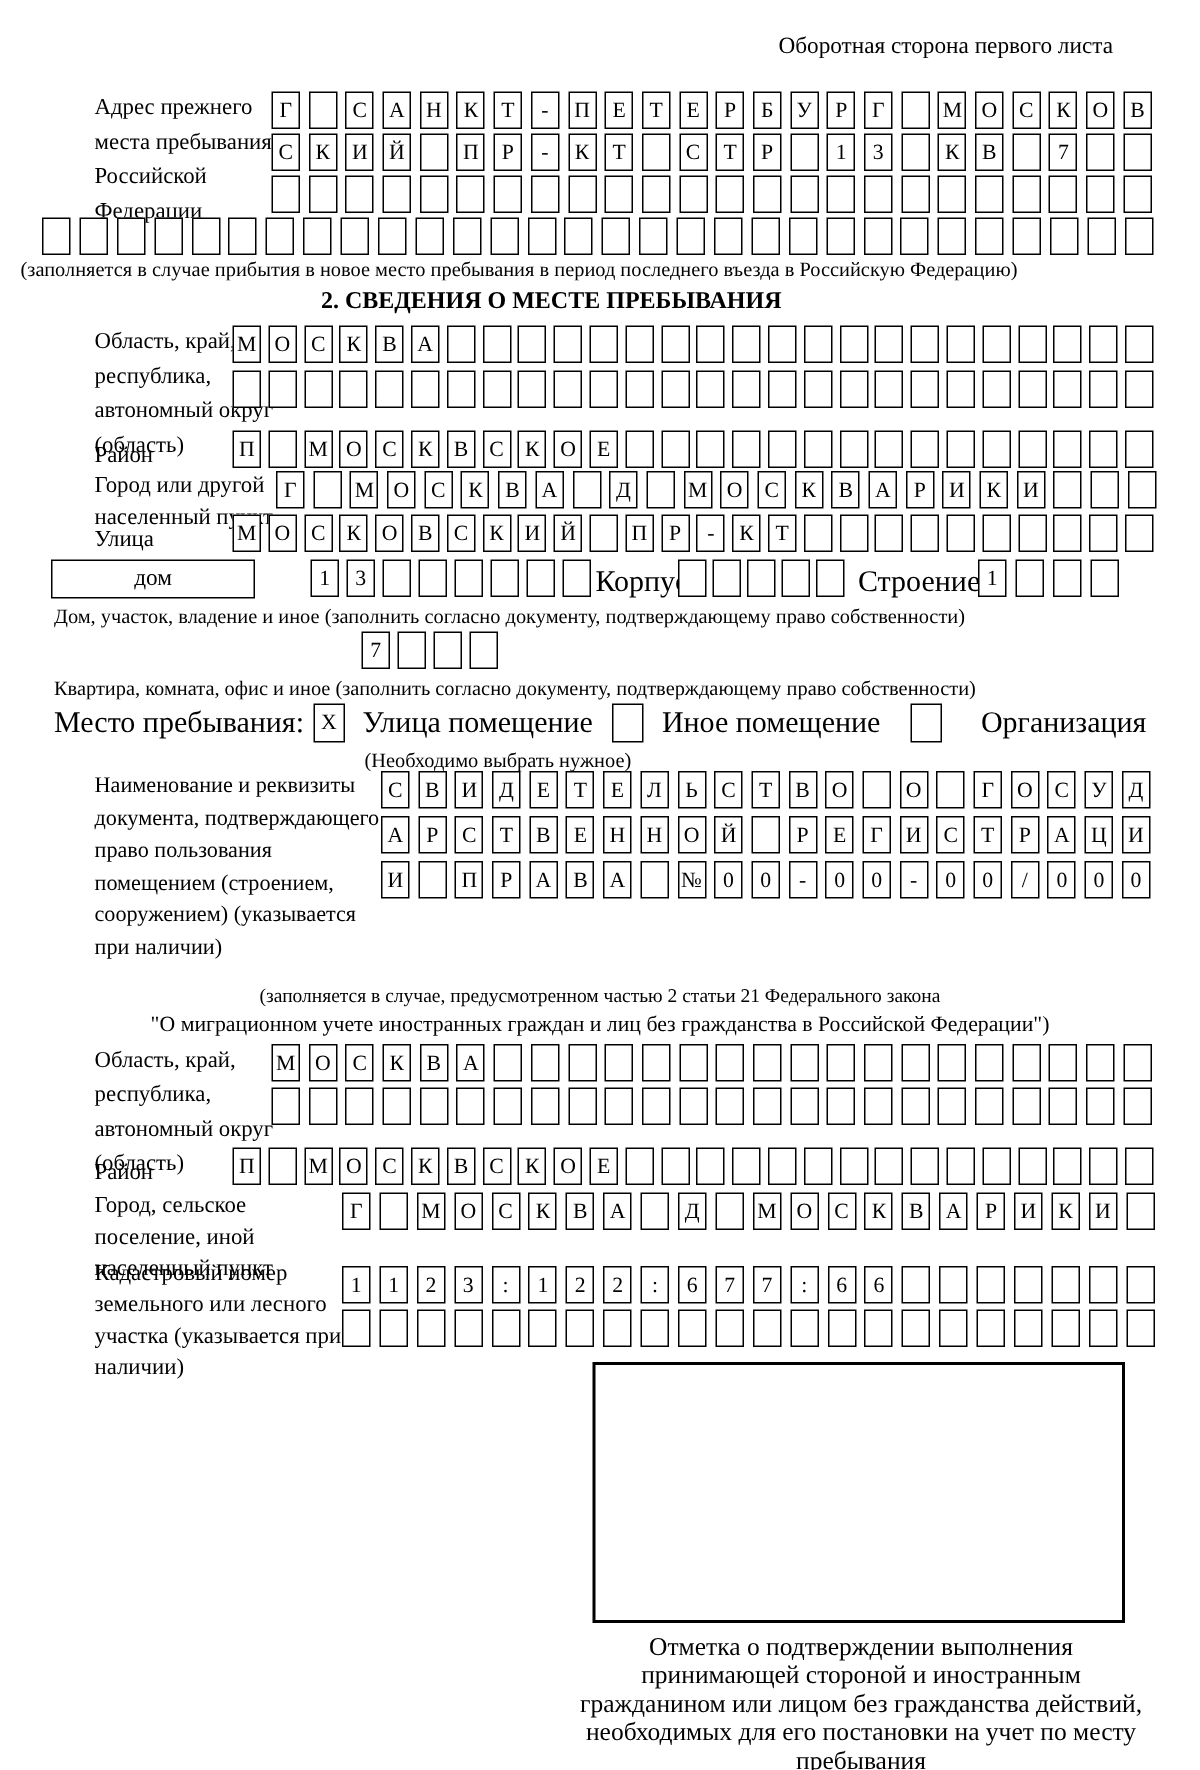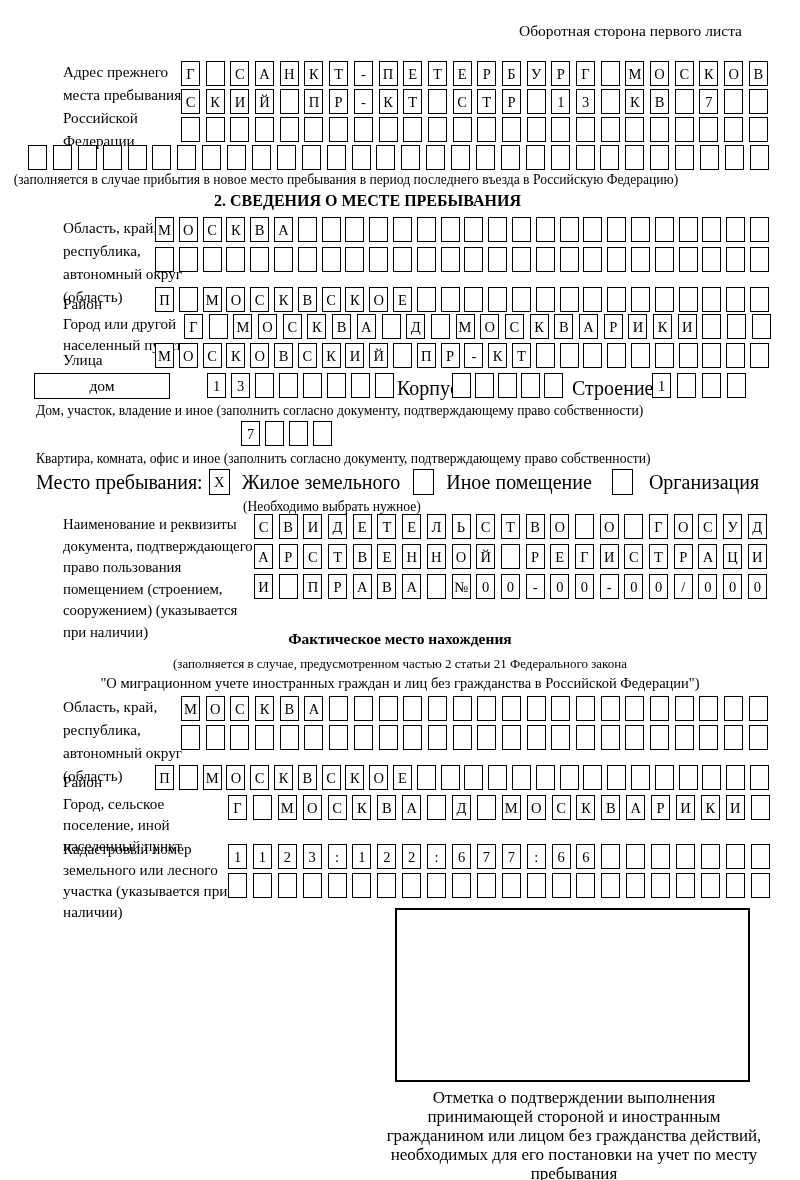--- a/index.html
+++ b/index.html
@@ -326,29 +326,29 @@
       <span class="cell"></span>
       <span class="cell"></span>
     </div>
   <div class="abs note" style="left:36px;top:451px;">Квартира, комната, офис и иное (заполнить согласно документу, подтверждающему право собственности)</div>
 
   <div class="abs" style="left:36px;top:469px;display:flex;align-items:center;">
     <span class="inlinelbl">Место пребывания:</span>
     <span class="boxrow checkcell" style="margin-left:6px;">
         <span class="cell">X</span>
       </span>
-    <span class="inlinelbl" style="margin-left:12px;">Жилое земельного</span>
+    <span class="inlinelbl" style="margin-left:12px;">Улица помещение</span>
     <span class="boxrow checkcell" style="margin-left:13px;">
         <span class="cell"></span>
       </span>
     <span class="inlinelbl" style="margin-left:12px;">Иное помещение</span>
     <span class="boxrow checkcell" style="margin-left:20px;">
         <span class="cell"></span>
       </span>
-    <span class="inlinelbl" style="margin-left:16px;">Организация</span>
+    <span class="inlinelbl" style="margin-left:26px;">Организация</span>
   </div>
   <div class="abs note" style="left:243px;top:499px;">(Необходимо выбрать нужное)</div>
 
   <div class="abs" style="left:63px;top:514px;width:200px;font-size:14.8px;line-height:21.5px;">Наименование и реквизиты документа, подтверждающего право пользования помещением (строением, сооружением) (указывается при наличии)</div>
   <div class="abs boxrow g57" style="left:254px;top:514px;">
       <span class="cell">С</span>
       <span class="cell">В</span>
       <span class="cell">И</span>
       <span class="cell">Д</span>
       <span class="cell">Е</span>
@@ -409,21 +409,20 @@
       <span class="cell">0</span>
       <span class="cell">-</span>
       <span class="cell">0</span>
       <span class="cell">0</span>
       <span class="cell">/</span>
       <span class="cell">0</span>
       <span class="cell">0</span>
       <span class="cell">0</span>
     </div>
 
-  <div class="abs bold center" style="left:0;top:630px;width:800px;font-size:15.5px;">Фактическое место нахождения</div>
   <div class="abs center" style="left:0;top:656px;width:800px;font-size:13px;">(заполняется в случае, предусмотренном частью 2 статьи 21 Федерального закона</div>
   <div class="abs center" style="left:0;top:675px;width:800px;font-size:14.5px;">"О миграционном учете иностранных граждан и лиц без гражданства в Российской Федерации")</div>
 
   <div class="abs lbl" style="left:63px;top:695px;width:135px;">Область, край, республика, автономный округ (область)</div>
   <div class="abs boxrow g57" style="left:181px;top:696px;">
       <span class="cell">М</span>
       <span class="cell">О</span>
       <span class="cell">С</span>
       <span class="cell">К</span>
       <span class="cell">В</span>

